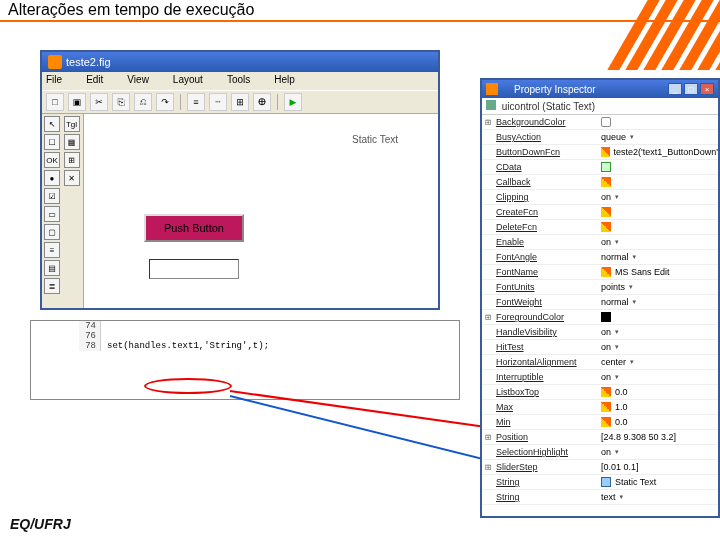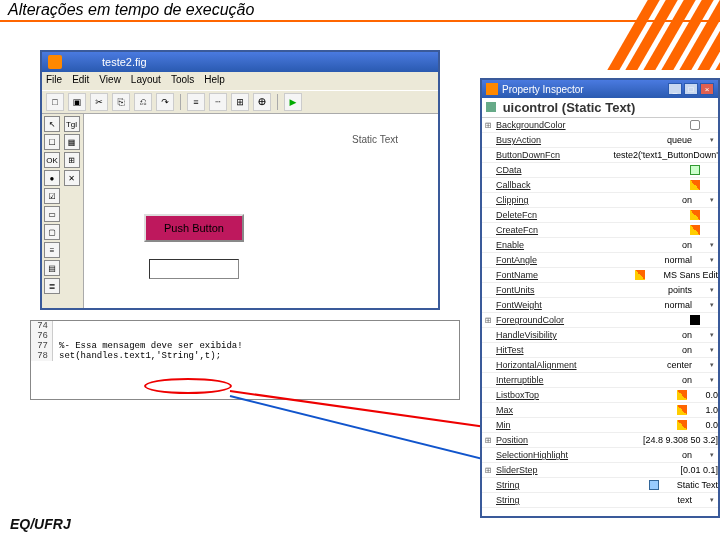--- a/index.html
+++ b/index.html
@@ -1,66 +1,66 @@
 <!DOCTYPE html>
 <html><head>
 <meta charset="utf-8">
 <style>
   * { box-sizing: border-box; margin: 0; padding: 0; }
   body { width: 720px; height: 540px; font-family: Arial, sans-serif; background: #fff; position: relative; overflow: hidden; }
   
   .header-bar { height: 22px; border-bottom: 2px solid #ff6600; display: flex; align-items: center; padding-left: 8px; }
-  .header-title { font-size: 16px; color: #000; font-style: italic; }
+  .header-title { font-size: 16px; color: #000; }
   
   .orange-stripes { position: absolute; top: 0; right: 0; width: 180px; height: 70px; overflow: hidden; }
   .stripe { position: absolute; width: 12px; height: 200px; background: #ff6600; transform: skewX(-30deg); }
   
   .guide-window { position: absolute; top: 50px; left: 40px; width: 400px; height: 260px; border: 2px solid #3a5a9a; background: #ece9d8; }
-  .titlebar { height: 20px; background: linear-gradient(#4a7ae0, #2a5ab0); color: #fff; font-size: 11px; padding: 2px 6px; display: flex; align-items: center; gap: 36px; }
+  .titlebar { height: 20px; background: linear-gradient(#4a7ae0, #2a5ab0); color: #fff; font-size: 11px; padding: 2px 6px; display: flex; align-items: center; }
   .titlebar-icon { width: 14px; height: 14px; background: #ff8800; border-radius: 2px; margin-right: 4px; display: inline-block; }
-  .menubar { height: 18px; background: #ece9d8; font-size: 10px; padding: 2px 4px; display: flex; gap: 10px; }
+  .menubar { height: 18px; background: #ece9d8; font-size: 10px; padding: 2px 4px; display: flex; gap: 24px; }
   .menubar span { cursor: default; }
   .toolbar { height: 24px; background: #ece9d8; border-top: 1px solid #fff; border-bottom: 1px solid #aaa; padding: 2px 4px; display: flex; gap: 4px; align-items: center; }
   .tb-btn { width: 18px; height: 18px; border: 1px solid #ccc; background: #f5f5f5; font-size: 9px; display: flex; align-items: center; justify-content: center; }
   .tb-sep { width: 1px; height: 16px; background: #aaa; margin: 0 2px; }
   .tb-play { color: #0a0; }
   
   .guide-body { display: flex; height: calc(100% - 62px); }
   .palette { width: 42px; background: #ece9d8; border-right: 1px solid #aaa; display: flex; flex-direction: column; flex-wrap: wrap; padding: 2px; gap: 2px; }
   .pal-btn { width: 16px; height: 16px; border: 1px solid #888; background: #f5f5f5; font-size: 8px; display: flex; align-items: center; justify-content: center; }
   .canvas { flex: 1; background: #fff; position: relative; }
   .canvas-static { position: absolute; top: 20px; right: 40px; font-size: 10px; color: #555; }
   .canvas-pushbtn { position: absolute; top: 100px; left: 60px; width: 100px; height: 28px; background: #be185d; border: 2px outset #ddd; font-size: 11px; display: flex; align-items: center; justify-content: center; }
   .canvas-textbox { position: absolute; top: 145px; left: 65px; width: 90px; height: 20px; background: #fff; border: 1px inset #888; }
   
   .code-panel { position: absolute; top: 320px; left: 30px; width: 430px; height: 80px; border: 1px solid #888; background: #fff; font-family: 'Courier New', monospace; font-size: 9px; }
   .code-line { display: flex; }
-  .gutter { width: 22px; text-align: right; padding-right: 4px; color: #444; border-right: 1px solid #ccc; background: #f5f5f5; }
+  .gutter { width: 22px; text-align: right; padding-right: 4px; color: #444; border-right: 1px solid #ccc; background: #f5f5f5; margin-left: 48px; }
   .code-txt { padding-left: 6px; white-space: pre; }
   
   .red-circle { position: absolute; top: 378px; left: 144px; width: 88px; height: 16px; border: 2px solid #e00; border-radius: 50%; pointer-events: none; }
   
   .arrow-red { position: absolute; top: 390px; left: 230px; width: 280px; height: 2px; background: #e00; transform-origin: left center; transform: rotate(8deg); }
   .arrow-red::after { content: ''; position: absolute; right: -2px; top: -4px; border-left: 8px solid #e00; border-top: 5px solid transparent; border-bottom: 5px solid transparent; }
   .arrow-blue { position: absolute; top: 395px; left: 230px; width: 290px; height: 2px; background: #15c; transform-origin: left center; transform: rotate(14deg); }
   .arrow-blue::after { content: ''; position: absolute; right: -2px; top: -4px; border-left: 8px solid #15c; border-top: 5px solid transparent; border-bottom: 5px solid transparent; }
   
   .inspector { position: absolute; top: 78px; right: 0; width: 240px; height: 440px; border: 2px solid #3a5a9a; background: #fff; font-size: 9px; }
-  .insp-titlebar { height: 18px; background: linear-gradient(#4a7ae0, #2a5ab0); color: #fff; font-size: 10px; padding: 2px 4px; display: flex; align-items: center; }
+  .insp-titlebar { height: 18px; background: linear-gradient(#4a7ae0, #2a5ab0); color: #fff; font-size: 10px; padding: 2px 4px; display: flex; align-items: center; gap: 12px; }
   .insp-titlebar .tb-icon { width: 12px; height: 12px; background: #f80; margin-right: 4px; }
   .insp-winbtns { margin-left: auto; display: flex; gap: 2px; }
   .insp-winbtns span { width: 14px; height: 12px; background: #c8d8f0; border: 1px solid #2a5ab0; display: flex; align-items: center; justify-content: center; font-size: 8px; }
   .insp-winbtns span.close { background: #e06050; color: #fff; }
-  .insp-object { padding: 2px 4px; font-size: 13px; color: #333; border-bottom: 1px solid #ccc; font-weight: bold; }
+  .insp-object { padding: 2px 4px; font-size: 10px; color: #333; border-bottom: 1px solid #ccc; }
   .insp-object .oicon { display: inline-block; width: 10px; height: 10px; background: #6a8; margin-right: 3px; }
   .insp-table { height: calc(100% - 34px); overflow-y: auto; }
   .insp-row { display: flex; border-bottom: 1px solid #eee; height: 15px; align-items: center; }
   .insp-exp { width: 12px; text-align: center; color: #666; font-size: 8px; }
   .insp-name { width: 105px; padding-left: 2px; color: #222; overflow: hidden; white-space: nowrap; text-decoration: underline; }
-  .insp-valcell { flex: 1; display: flex; align-items: center; gap: 18px; padding-left: 2px; overflow: hidden; white-space: nowrap; justify-content: flex-end; }
+  .insp-valcell { flex: 1; display: flex; align-items: center; gap: 4px; padding-left: 2px; overflow: hidden; white-space: nowrap; }
   .insp-icn { width: 10px; height: 10px; display: inline-block; }
   .insp-icn.color { background: #fff; border: 1px solid #888; border-radius: 2px; }
   .insp-icn.color-black { background: #000; }
   .insp-icn.edit { background: linear-gradient(45deg,#fc0 50%,#f60 50%); }
   .insp-icn.list { background: #9cf; border: 1px solid #369; }
   .insp-icn.struct { background: #cfc; border: 1px solid #393; }
   .insp-pop { width: 8px; font-size: 7px; color: #555; }
   
   .footer { position: absolute; bottom: 8px; left: 10px; font-size: 14px; font-weight: bold; color: #111; font-style: italic; }
   
@@ -141,24 +141,20 @@
 <div class="code-panel" id="code-panel">
     <div class="code-line">
       <div class="gutter">74</div>
       <div class="code-txt"></div>
     </div>
     <div class="code-line">
       <div class="gutter">76</div>
       <div class="code-txt"></div>
     </div>
     <div class="code-line">
-      <div class="gutter">77</div>
-      <div class="code-txt">%- Essa mensagem deve ser exibida!</div>
-    </div>
-    <div class="code-line">
       <div class="gutter">78</div>
       <div class="code-txt">set(handles.text1,'String',t);</div>
     </div>
   </div>
 <div class="red-circle"></div>
 <div class="arrow-red"></div>
 <div class="arrow-blue"></div>
 
 <div class="inspector">
   <div class="insp-titlebar">
@@ -218,29 +214,29 @@
       <div class="insp-row">
         <div class="insp-exp"></div>
         <div class="insp-name">Clipping</div>
         <div class="insp-valcell">
           <span>on</span>
           <span class="insp-pop">▾</span>
         </div>
       </div>
       <div class="insp-row">
         <div class="insp-exp"></div>
+        <div class="insp-name">CreateFcn</div>
+        <div class="insp-valcell">
+          <span class="insp-icn edit"></span>
+          <span></span>
+        </div>
+      </div>
+      <div class="insp-row">
+        <div class="insp-exp"></div>
         <div class="insp-name">DeleteFcn</div>
-        <div class="insp-valcell">
-          <span class="insp-icn edit"></span>
-          <span></span>
-        </div>
-      </div>
-      <div class="insp-row">
-        <div class="insp-exp"></div>
-        <div class="insp-name">CreateFcn</div>
         <div class="insp-valcell">
           <span class="insp-icn edit"></span>
           <span></span>
         </div>
       </div>
       <div class="insp-row">
         <div class="insp-exp"></div>
         <div class="insp-name">Enable</div>
         <div class="insp-valcell">
           <span>on</span>

